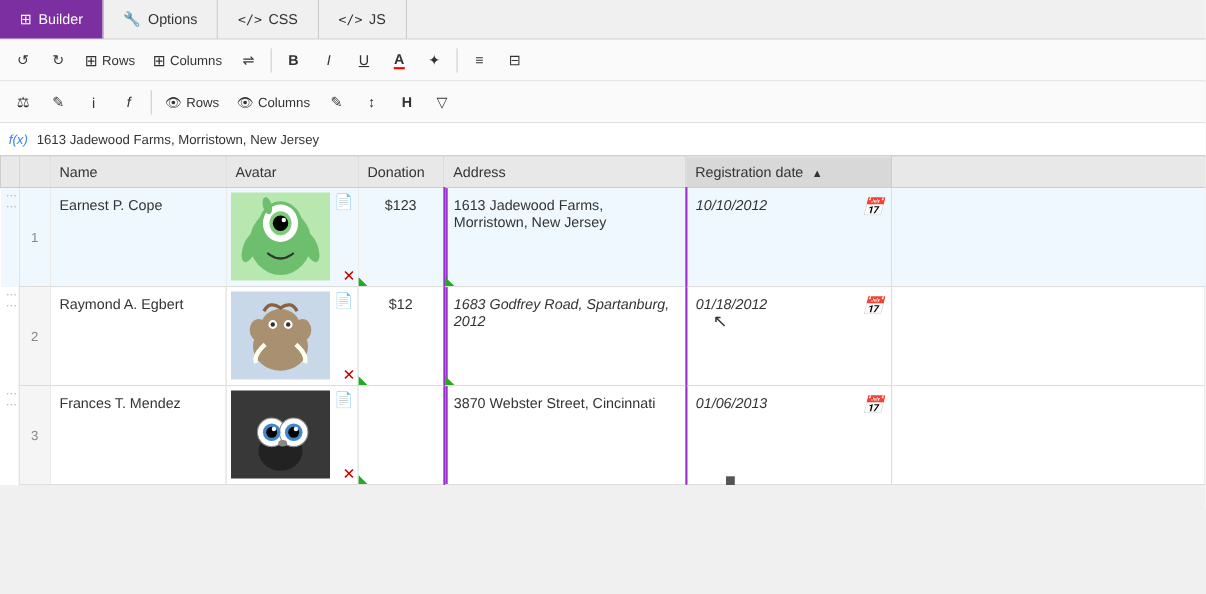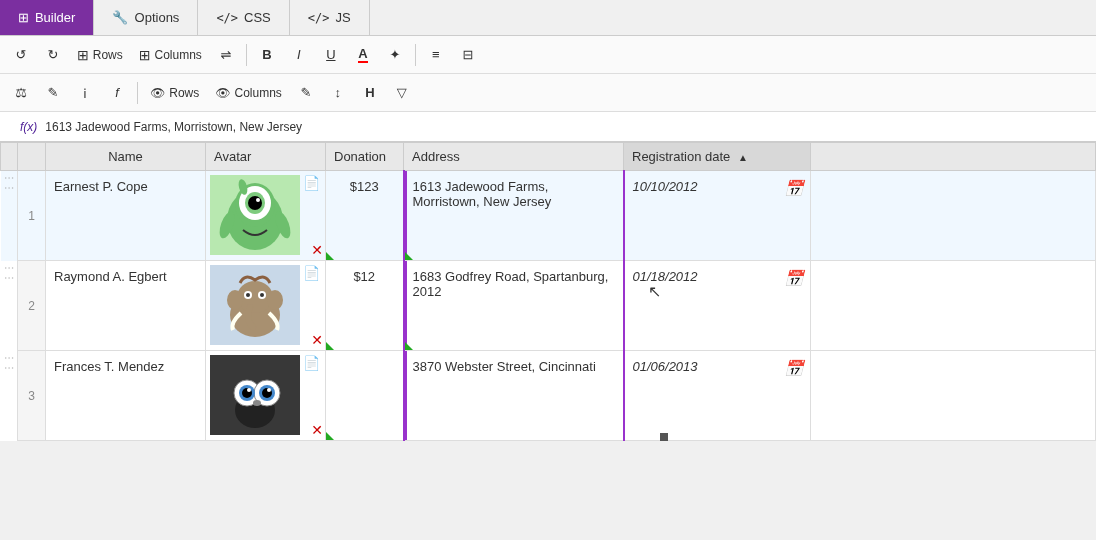--- a/index.html
+++ b/index.html
@@ -77,23 +77,22 @@
       display: flex;
       align-items: center;
       background: #fff;
       border-bottom: 1px solid #ccc;
       height: 30px;
       padding: 0 8px;
       gap: 8px;
     }
     .formula-label {
       font-size: 12px;
-      color: #4c1d95;
+      color: #3b82f6;
       font-style: italic;
-      margin-left: 12px;
     }
     .formula-value {
       font-size: 12px;
       color: #333;
       flex: 1;
     }
 
     
     .table-container {
       background: #fff;
@@ -356,21 +355,21 @@
   <span class="formula-label">f(x)</span>
   <span class="formula-value">1613 Jadewood Farms, Morristown, New Jersey</span>
 </div>
 
 <div class="table-container" style="position:relative;">
   <table>
     <thead>
       <tr>
         <th style="width:14px;border:1px solid #ccc;background:#e8e8e8;"></th>
         <th style="width:28px;border:1px solid #ccc;background:#e8e8e8;"></th>
-        <th style="width:160px;text-align:center;">
+        <th style="width:160px;">
           <span>Name</span>
           <div class="resize-handle"></div>
         </th>
         <th style="width:120px;">
           <span>Avatar</span>
           <div class="resize-handle"></div>
         </th>
         <th style="width:78px;">
           <span>Donation</span>
           <div class="resize-handle"></div>
@@ -466,21 +465,21 @@
 
               <path d="M 35 42 Q 30 55 38 62" stroke="#a89070" stroke-width="6" fill="none" stroke-linecap="round"></path>
             </svg>
           </div>
           <span class="avatar-delete">✕</span>
         </td>
         <td class="donation-cell">
           <span>$12</span>
           <div class="green-corner"></div>
         </td>
-        <td class="address-cell" style="position:relative;">
+        <td class="address-cell" style="position:relative;font-style:italic;">
           <div class="vertical-purple-line"></div>
           <span>1683 Godfrey Road, Spartanburg, 2012</span>
           <div class="green-corner"></div>
         </td>
         <td class="date-cell" style="position:relative;">
           <span>01/18/2012</span>
           <span class="cal-icon">📅</span>
         </td>
         <td></td>
       </tr>

